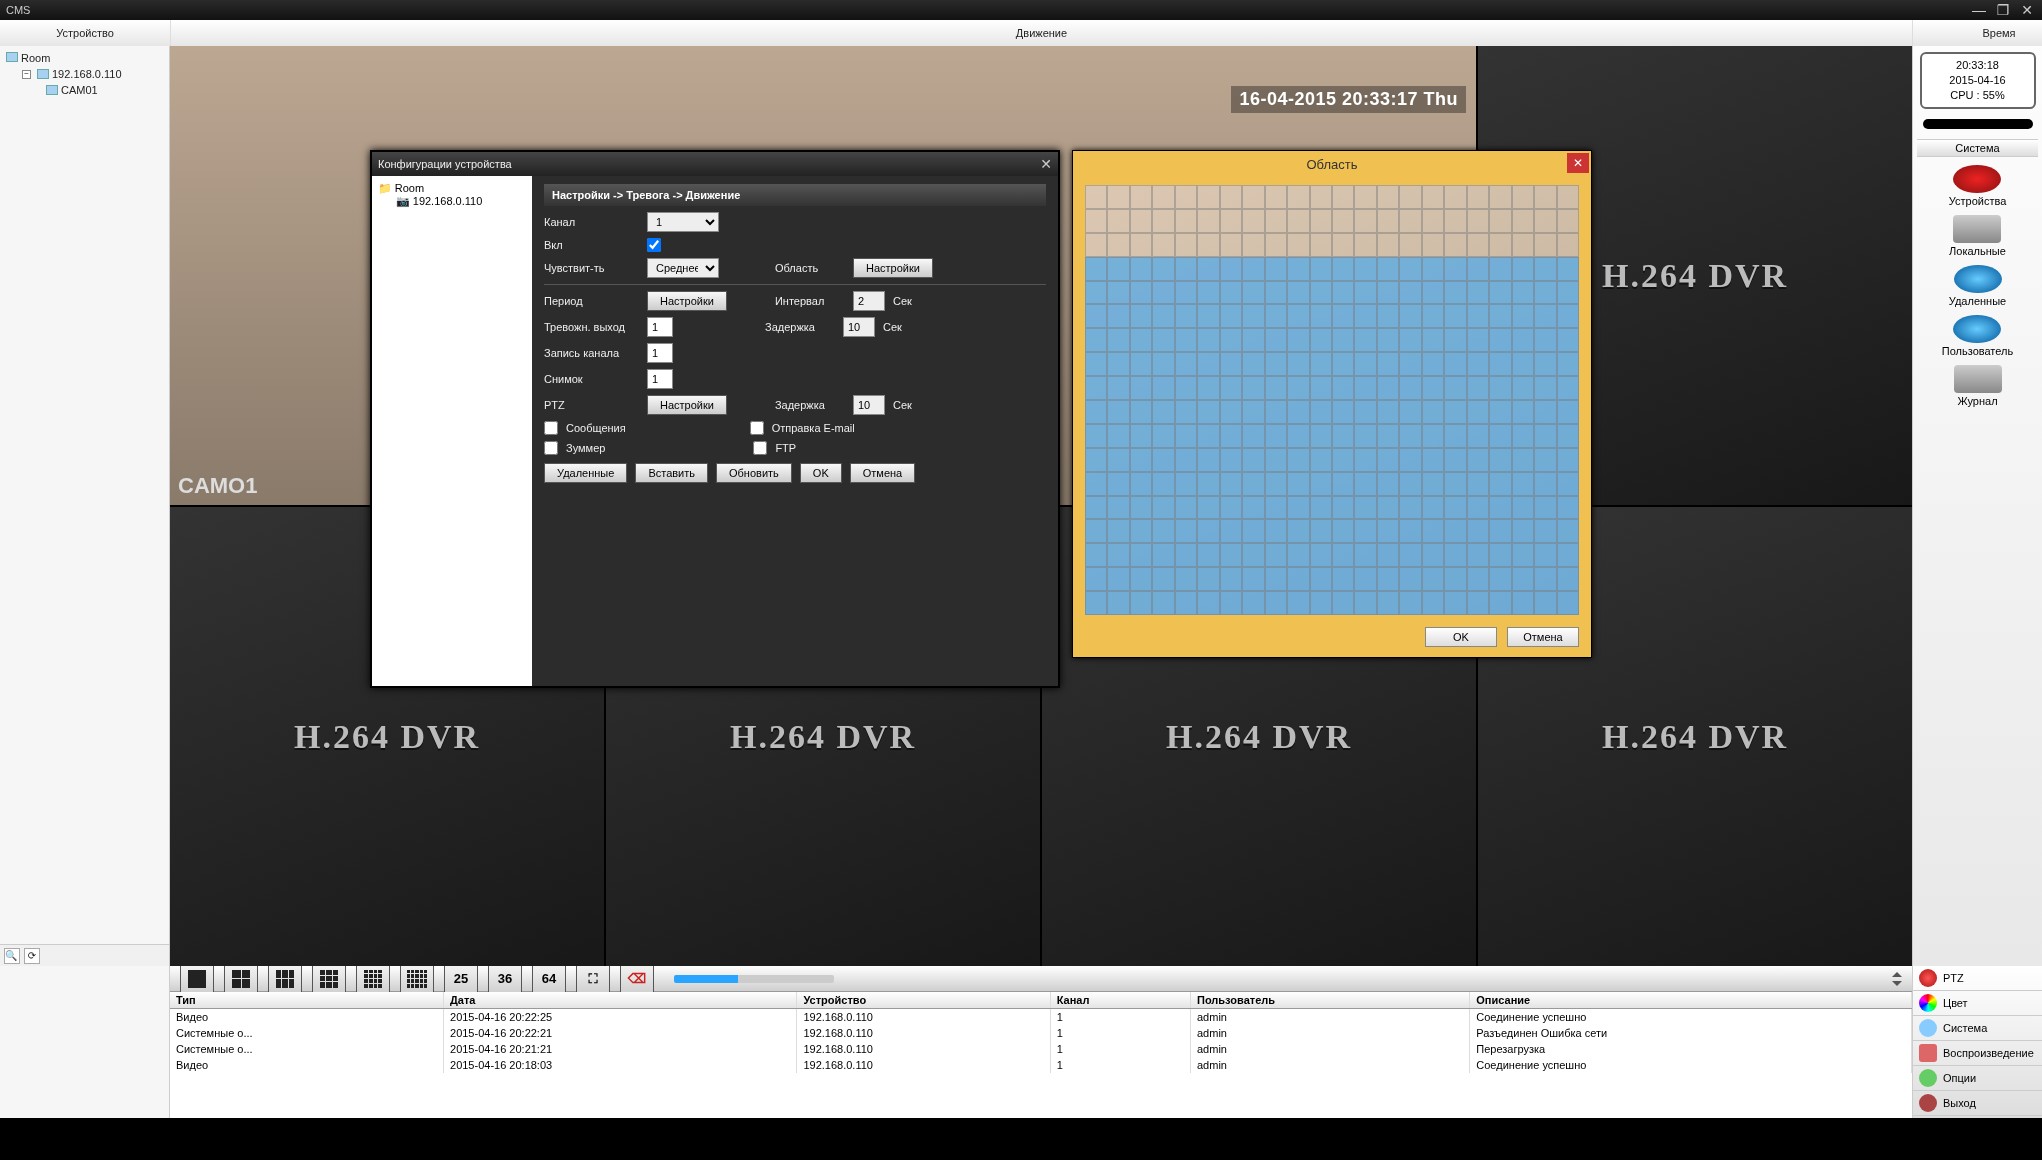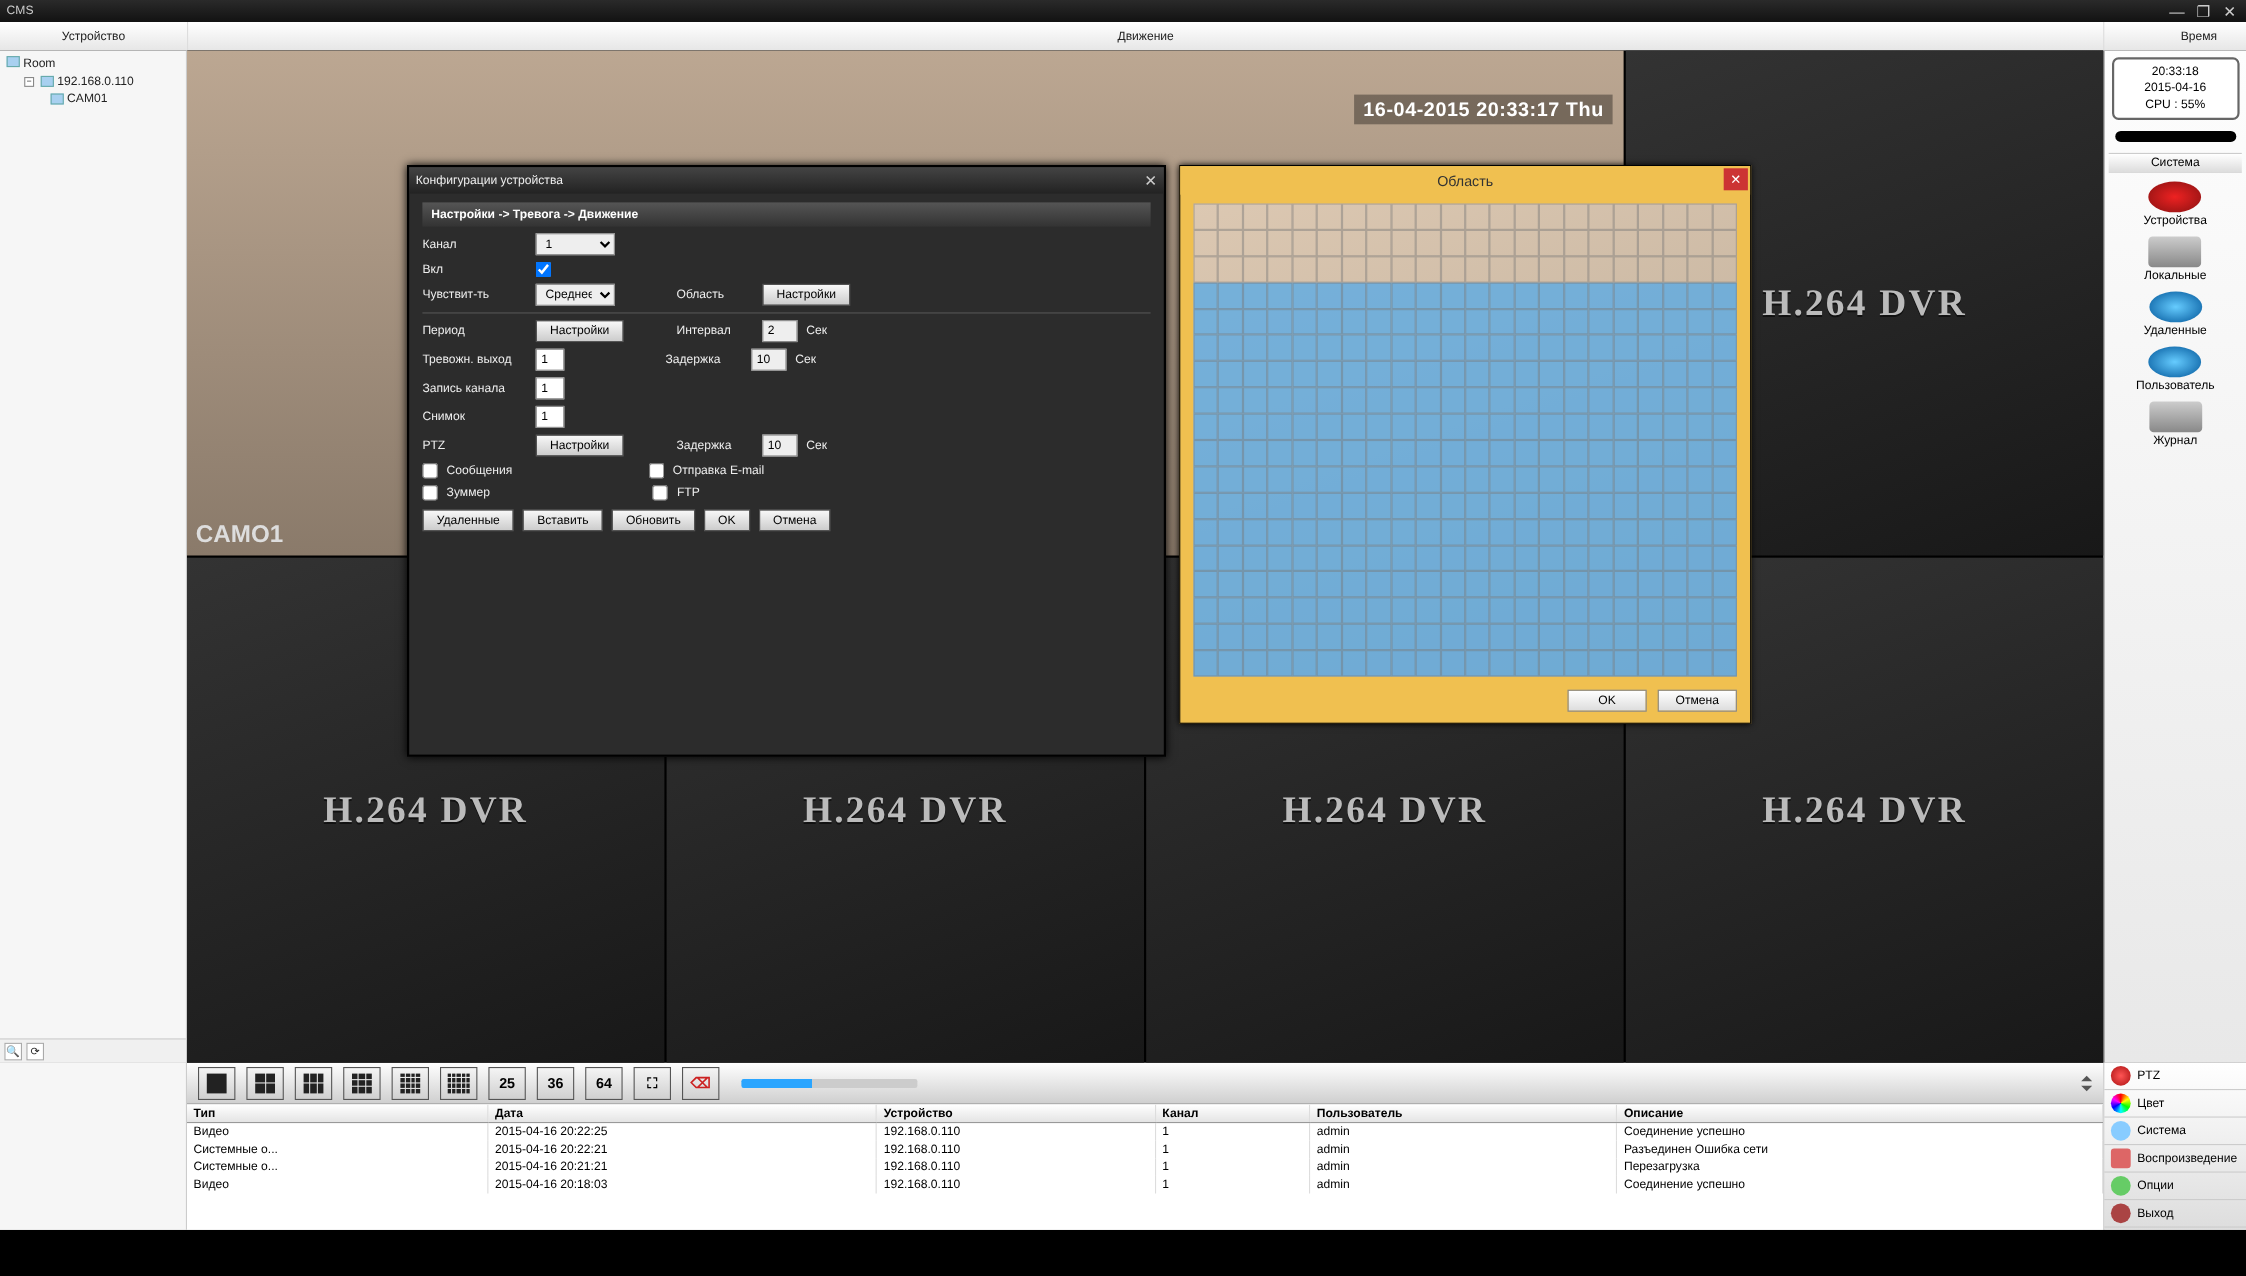--- a/index.html
+++ b/index.html
@@ -48,21 +48,21 @@
 .sysicon.blue { background: radial-gradient(#6cf,#059); }
 .sysicon.gray { background: linear-gradient(#ccc,#888); border-radius: 4px; }
 .sysitem { text-align:center; font-size:11px; }
 .sysbar { width:110px; height:10px; border-radius:5px; background:#000; margin:4px 0;}
 
 
 .bottombars { height: 152px; background: #eee; display:flex;}
 .bl { width:170px; background:#f6f6f6; border-right:1px solid #ccc;}
 .bright { width:130px; display:flex; flex-direction:column; border-left:1px solid #ccc; background:linear-gradient(#fff,#ddd);}
 .bcentercol { flex:1; display:flex; flex-direction:column;}
-.layoutbar { height: 38px; background: linear-gradient(#fff,#cfcfcf); display: flex; align-items: center; padding: 0 10px; gap: 10px; border-bottom:1px solid #999;}
+.layoutbar { height: 26px; background: linear-gradient(#fff,#cfcfcf); display: flex; align-items: center; padding: 0 10px; gap: 10px; border-bottom:1px solid #999;}
 .laybtn { width: 34px; height: 30px; border: 1px solid #555; background: linear-gradient(#f4f4f4,#d0d0d0); display: flex; align-items: center; justify-content: center; font-size: 13px; font-weight: bold; cursor: pointer; }
 .laybtn.grid1 { font-size:0; }
 .laybtn .g { display:grid; gap:1px; }
 .laybtn .g div { background:#222; }
 .zoom { width: 160px; height: 8px; background: linear-gradient(to right,#2aa5ff 40%,#ccc 40%); border-radius: 2px; margin-left: 10px; }
 .updn { display:flex; flex-direction:column; gap:4px; margin-left:auto;}
 .updn span { border:5px solid transparent; }
 .updn .up { border-bottom-color:#555;}
 .updn .dn { border-top-color:#555;}
 
@@ -375,20 +375,24 @@
       </div>
   </div>
 </div>
 
 <div class="modal1">
   <div class="mtitle">
     <span>Конфигурации устройства</span>
     <span class="mx">✕</span>
   </div>
   <div class="mbody">
+    <div class="mtree">
+      <div class="l1">📁 <span>Room</span></div>
+      <div class="l2">📷 <span>192.168.0.110</span></div>
+    </div>
     <div class="mform">
       <div class="mhdr">Настройки -&gt; Тревога -&gt; Движение</div>
       <div class="frow">
         <span class="lab">Канал</span>
         <select><option>1</option></select>
       </div>
       <div class="frow">
         <span class="lab">Вкл</span>
         <input type="checkbox" checked="" style="">
       </div>

